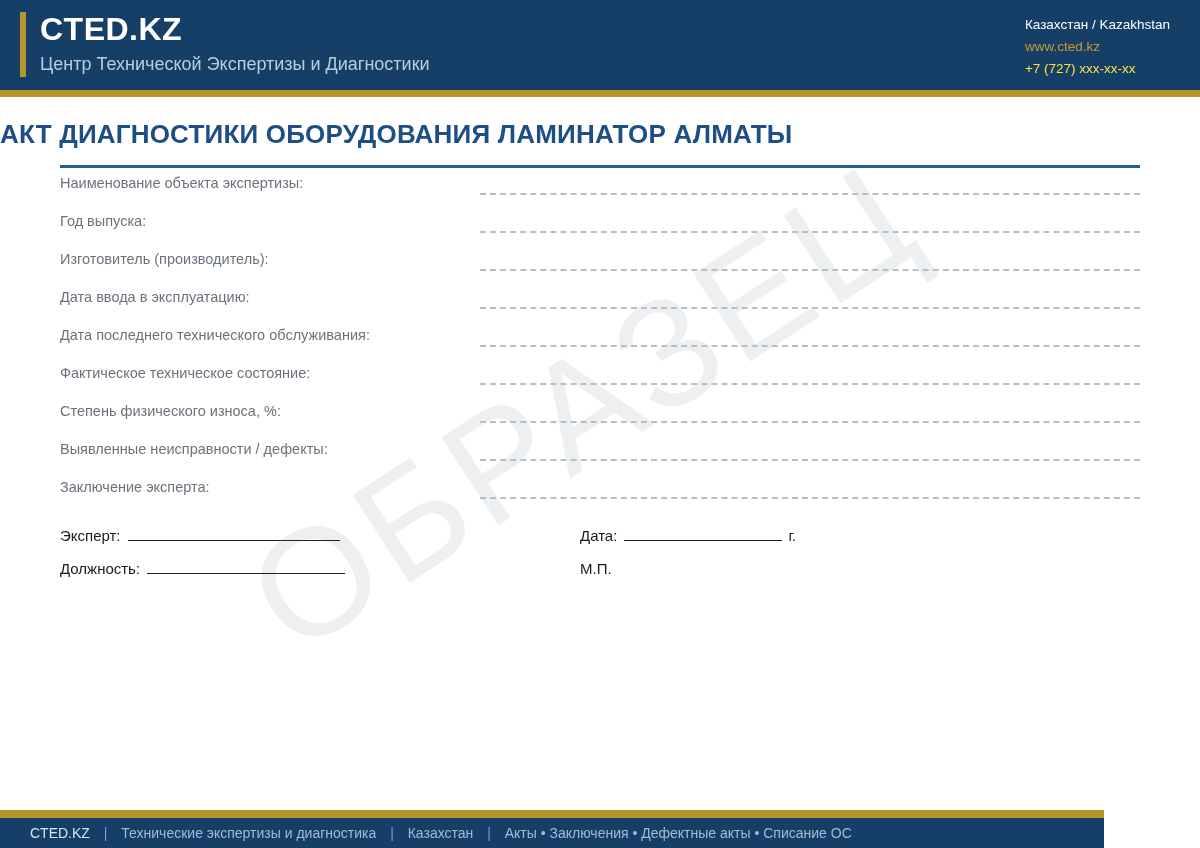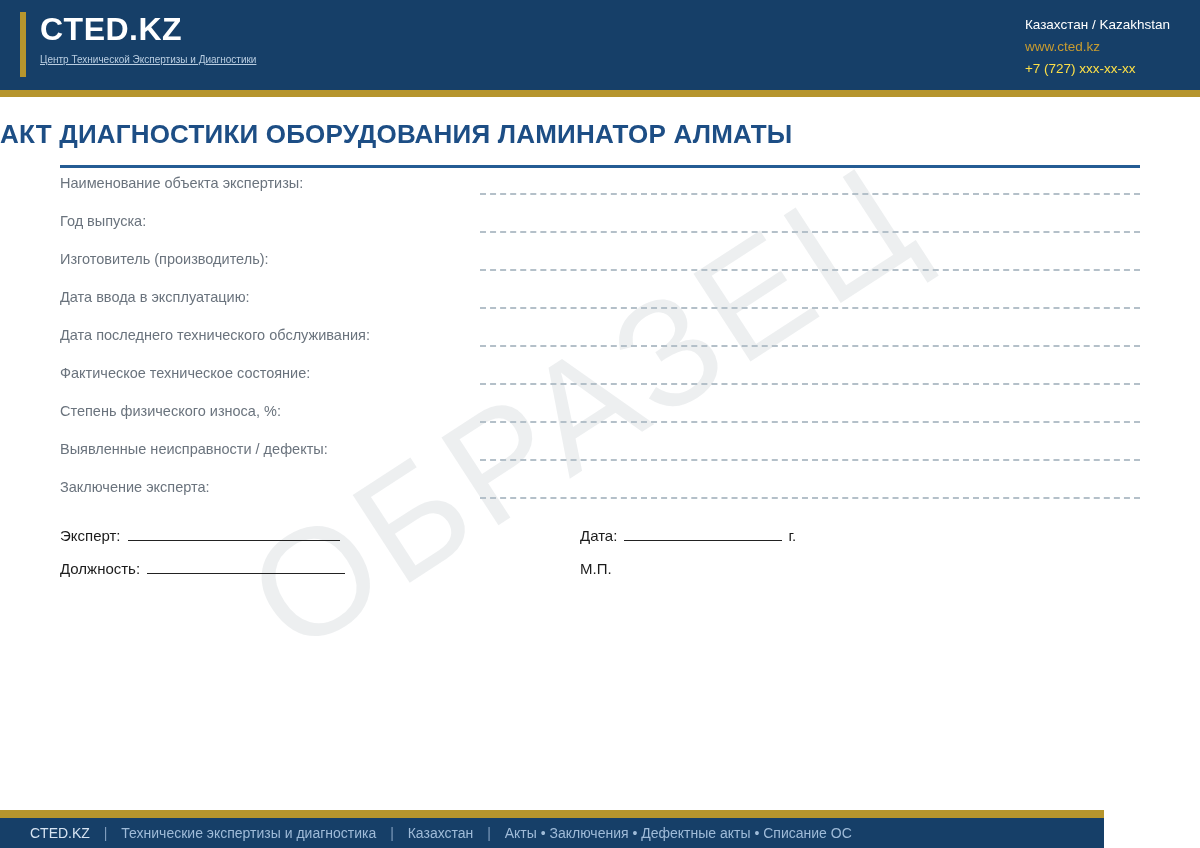--- a/index.html
+++ b/index.html
@@ -19,21 +19,21 @@
     box-sizing: border-box;
     padding: 0 30px 0 20px;
   }
   .header-left { display: flex; }
   .gold-bar { width: 6px; background: #b6952d; margin: 12px 14px 13px 0; }
   .logo-block { padding-top: 11px; }
   .logo {
     color: #ffffff; font-size: 32px; font-weight: bold; letter-spacing: 0.5px;
     line-height: 36px;
   }
-  .logo-subtitle { color: #b9cde1; font-size: 10px; margin-top: 7px; text-decoration: underline; }
+  .logo-subtitle { color: #b9cde1; font-size: 18px; margin-top: 7px; }
   .header-right { padding-top: 14px; font-size: 13.5px; line-height: 22px; }
   .header-region { color: #ffffff; }
   .header-site { color: #c89c30; text-decoration: none; display: block; }
   .header-phone { color: #fde047; }
   .gold-strip { height: 7px; background: #b6952d; }
 
   
   .doc-title {
     margin-top: 22px;
     color: #1d4e85;

